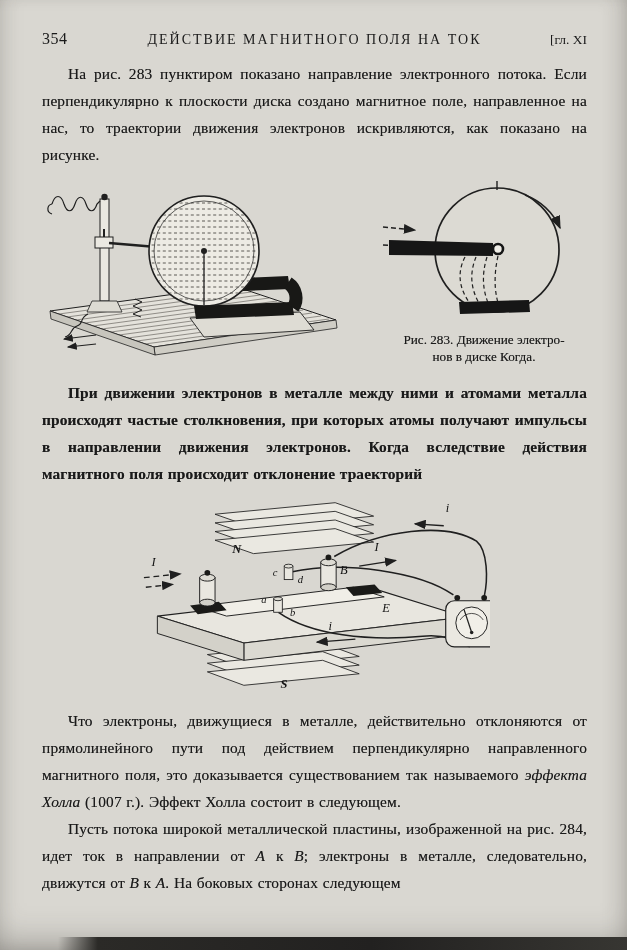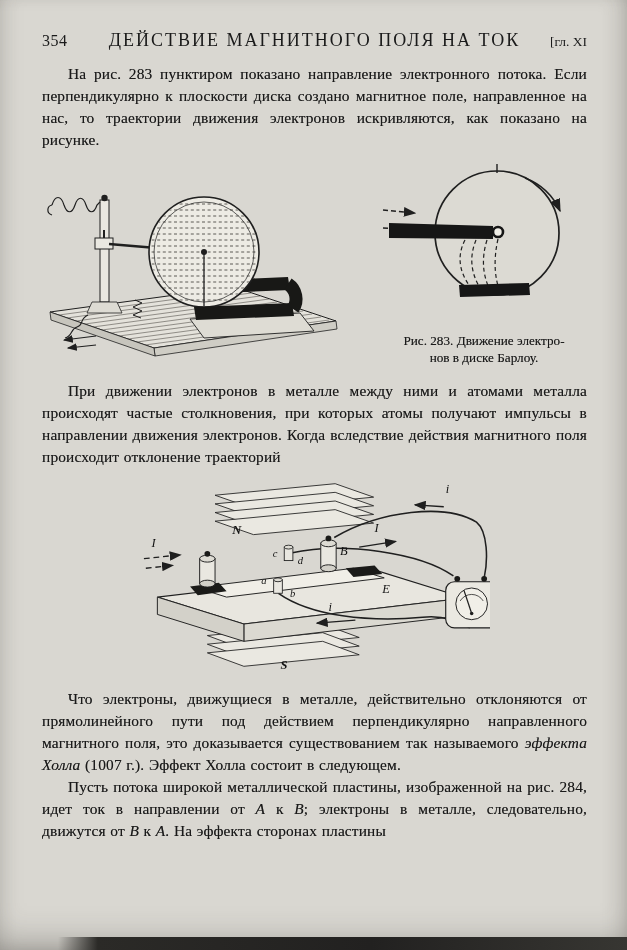--- a/index.html
+++ b/index.html
@@ -8,32 +8,32 @@
     position:relative; width:627px; height:950px; overflow:hidden;
     background:#d9d7d1; color:#1a1a1a;
     font-family:"Liberation Serif","DejaVu Serif",serif;
     box-shadow: inset 0 -20px 34px -14px rgba(58,56,50,.38),
                 inset -14px 0 26px -16px rgba(58,56,50,.30),
                 inset 10px 0 22px -16px rgba(58,56,50,.22);
   }
   .inner { padding:30px 40px 0 42px; }
   .running-head { display:flex; align-items:baseline; margin-bottom:12px; }
   .page-num { width:72px; font-size:16px; letter-spacing:.5px; }
-  .run-title { flex:1; text-align:center; font-size:18px; letter-spacing:2px; white-space:nowrap; }
+  .run-title { flex:1; text-align:center; font-size:14px; letter-spacing:2px; white-space:nowrap; }
   .chapter { width:72px; text-align:right; font-size:13.5px; white-space:nowrap; }
   p.body {
-    font-size:15.4px; line-height:22px; text-align:justify;
+    font-size:15.4px; line-height:27px; text-align:justify;
     letter-spacing:.15px; word-spacing:.6px;
     text-shadow:0 0 .3px rgba(20,20,20,.55);
   }
   p.ind { text-indent:26px; }
-  p.mt { margin-top:14px; }
+  p.mt { margin-top:14px;font-weight:bold; }
   .fig-row { display:flex; justify-content:space-between; align-items:flex-end; margin:8px 0 6px; }
   figure { text-align:center; }
-  .cap { font-size:13.2px; line-height:16.5px; margin-top:18px; text-shadow:0 0 .3px rgba(20,20,20,.5); }
+  .cap { font-size:13.2px; line-height:16.5px; margin-top:0; text-shadow:0 0 .3px rgba(20,20,20,.5); }
   .fig284-wrap { text-align:center; margin:8px 0 14px; }
   em.var { font-style:italic; }
   .bottom-band {
     position:absolute; left:58px; right:0; bottom:0; height:13px;
     background:linear-gradient(90deg, rgba(43,42,39,0) 0%, #2b2a27 7%, #222120 55%, #373632 100%);
   }
   svg { display:block; margin:0 auto; }
 </style>
 </head>
 <body>
@@ -125,21 +125,21 @@
           <g fill="none" stroke="#1f1f1f" stroke-width="1.2" stroke-dasharray="4,3">
             <path d="M84,81 C 76,96 78,112 88,126"></path>
             <path d="M95,81 C 88,98 90,114 99,129"></path>
             <path d="M106,81 C 100,100 102,117 109,131"></path>
             <path d="M117,80 C 112,102 114,120 119,133"></path>
           </g>
           <polygon points="78,126 148,124 149,136 79,138" fill="#161616"></polygon>
         </svg>
         <figcaption class="cap">
           <span>Рис. 283. Движение электро-</span><br>
-          <span>нов в диске Барлоу.</span>
+          <span>нов в диске Когда.</span>
         </figcaption>
       </figure>
 
     </div>
 
     <p class="body ind mt"><span>При движении электронов в металле между ними и атомами металла происходят частые столкновения, при которых атомы получают импульсы в направлении движения электронов. Когда вследствие действия магнитного поля происходит отклонение траекторий</span></p>
 
     <div class="fig284-wrap">
       <figure>
         <svg width="350" height="198" viewBox="0 0 364 206">
@@ -218,18 +218,18 @@
             <text x="164" y="92" font-size="11">d</text>
             <text x="252" y="122">E</text>
           </g>
         </svg>
       </figure>
     </div>
 
 
     <p class="body ind"><span>Что электроны, движущиеся в металле, действительно отклоняются от прямолинейного пути под действием перпендикулярно направленного магнитного поля, это доказывается существованием так называемого </span><em>эффекта Холла</em><span> (1007 г.). Эффект Холла состоит в следующем.</span></p>
 
-    <p class="body ind"><span>Пусть потока широкой металлической пластины, изображенной на рис. 284, идет ток в направлении от </span><em class="var">A</em><span> к </span><em class="var">B</em><span>; электроны в металле, следовательно, движутся от </span><em class="var">B</em><span> к </span><em class="var">A</em><span>. На эффекта сторонах пластины</span></p>
+    <p class="body ind"><span>Пусть потока широкой металлической пластины, изображенной на рис. 284, идет ток в направлении от </span><em class="var">A</em><span> к </span><em class="var">B</em><span>; электроны в металле, следовательно, движутся от </span><em class="var">B</em><span> к </span><em class="var">A</em><span>. На боковых сторонах следующем</span></p>
 
   </div>
 
   <div class="bottom-band"></div>
 </div>
 
 </body></html>

